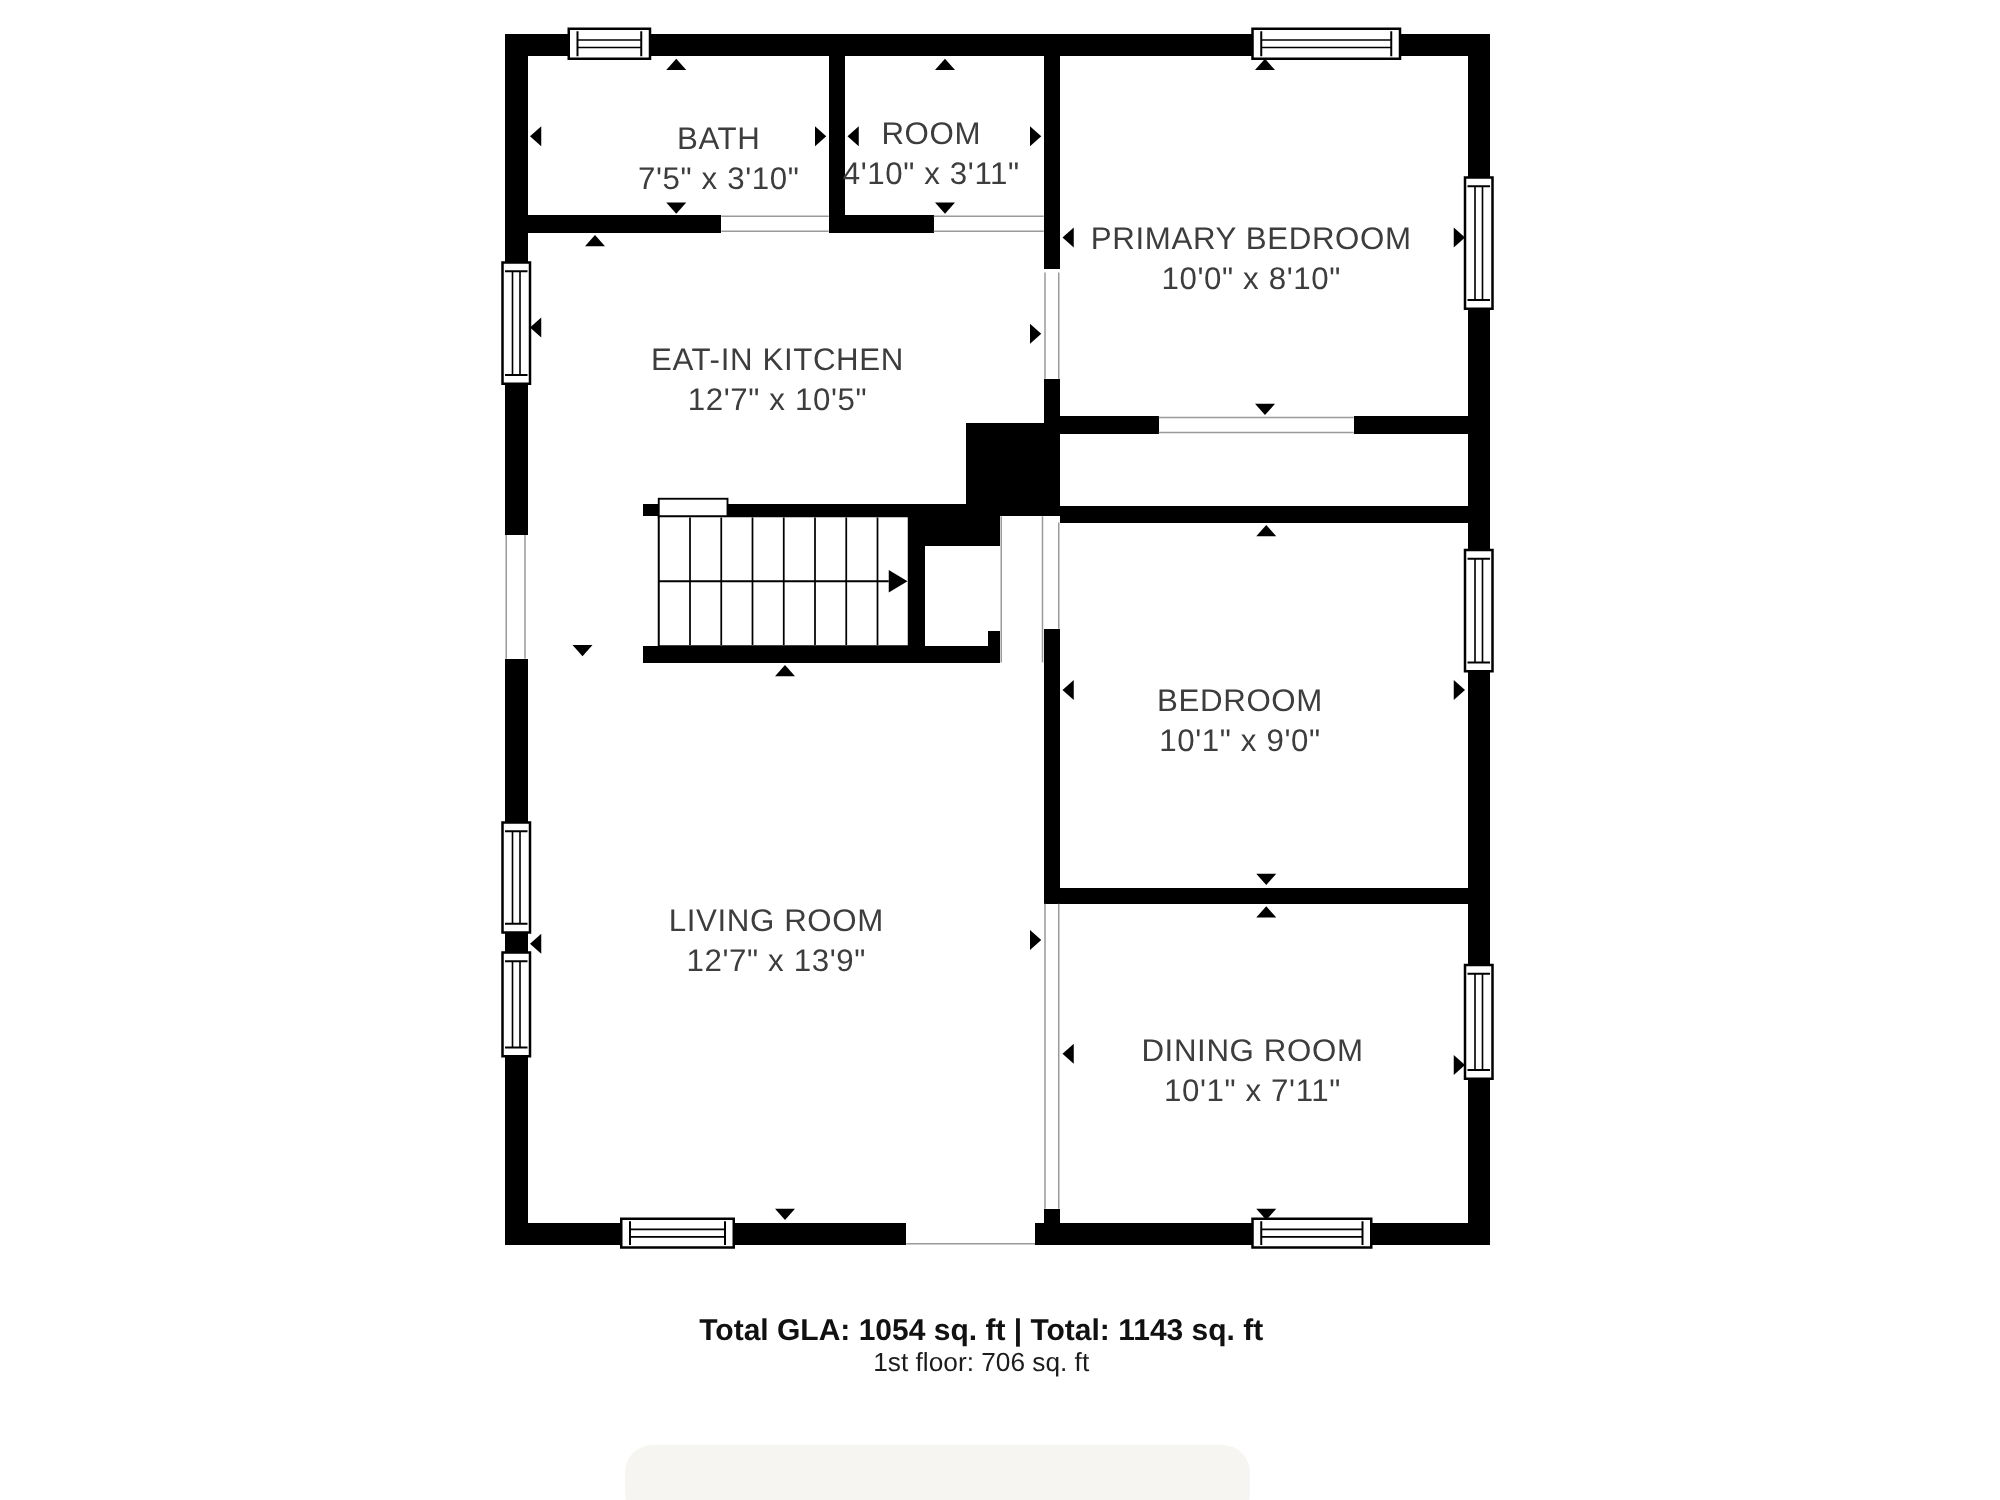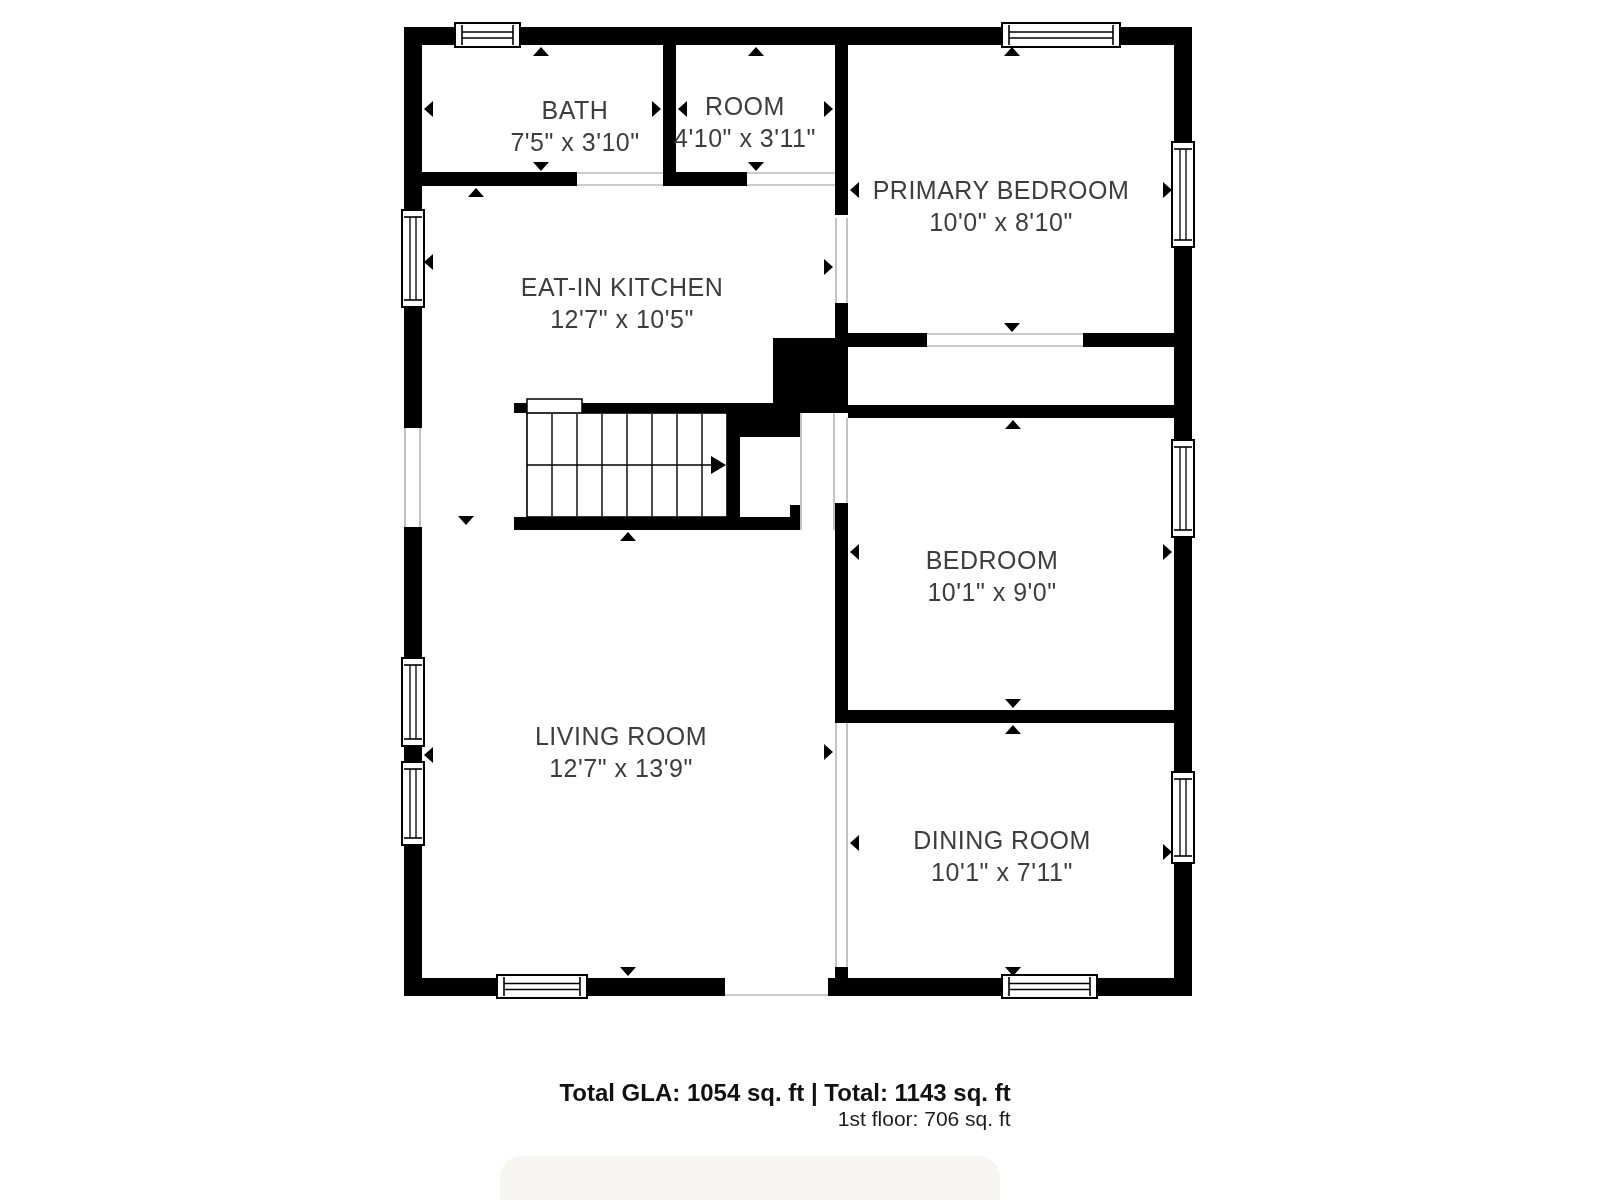--- a/index.html
+++ b/index.html
@@ -2,23 +2,23 @@
 <html><head>
 <meta charset="utf-8">
 <style>
   html,body{margin:0;padding:0;background:#ffffff;}
   #canvas{position:relative;width:1600px;height:1200px;background:#ffffff;overflow:hidden;
           font-family:"Liberation Sans", sans-serif;}
   #plan-svg{position:absolute;left:0;top:0;}
   .room-name, .room-dims{font-family:"Liberation Sans", sans-serif;fill:#3d3d3d;
           font-size:25px;letter-spacing:0.5px;}
   #footer{position:absolute;left:785px;top:1051px;transform:translateX(-50%);
-          text-align:center;white-space:nowrap;color:#111;margin-top:28px;}
+          text-align:center;white-space:nowrap;color:#111;}
   #footer .f1{font-size:24px;font-weight:bold;line-height:28px;}
-  #footer .f2,#footer .f3{font-size:21px;font-weight:400;line-height:23px;color:#1c1c1c;text-align:right;}
+  #footer .f2,#footer .f3{font-size:21px;font-weight:400;line-height:23px;color:#1c1c1c;}
 </style>
 </head>
 <body>
 
 <div id="canvas">
   <svg id="plan-svg" width="1600" height="1200" viewBox="0 0 1600 1200">
       <rect x="500" y="1156" width="500" height="60" rx="22" fill="#f6f5f2"></rect>
       <rect x="404" y="27" width="788" height="18" fill="#000000" shape-rendering="crispEdges"></rect>
       <rect x="404" y="978" width="788" height="18" fill="#000000" shape-rendering="crispEdges"></rect>
       <rect x="404" y="27" width="18" height="969" fill="#000000" shape-rendering="crispEdges"></rect>

